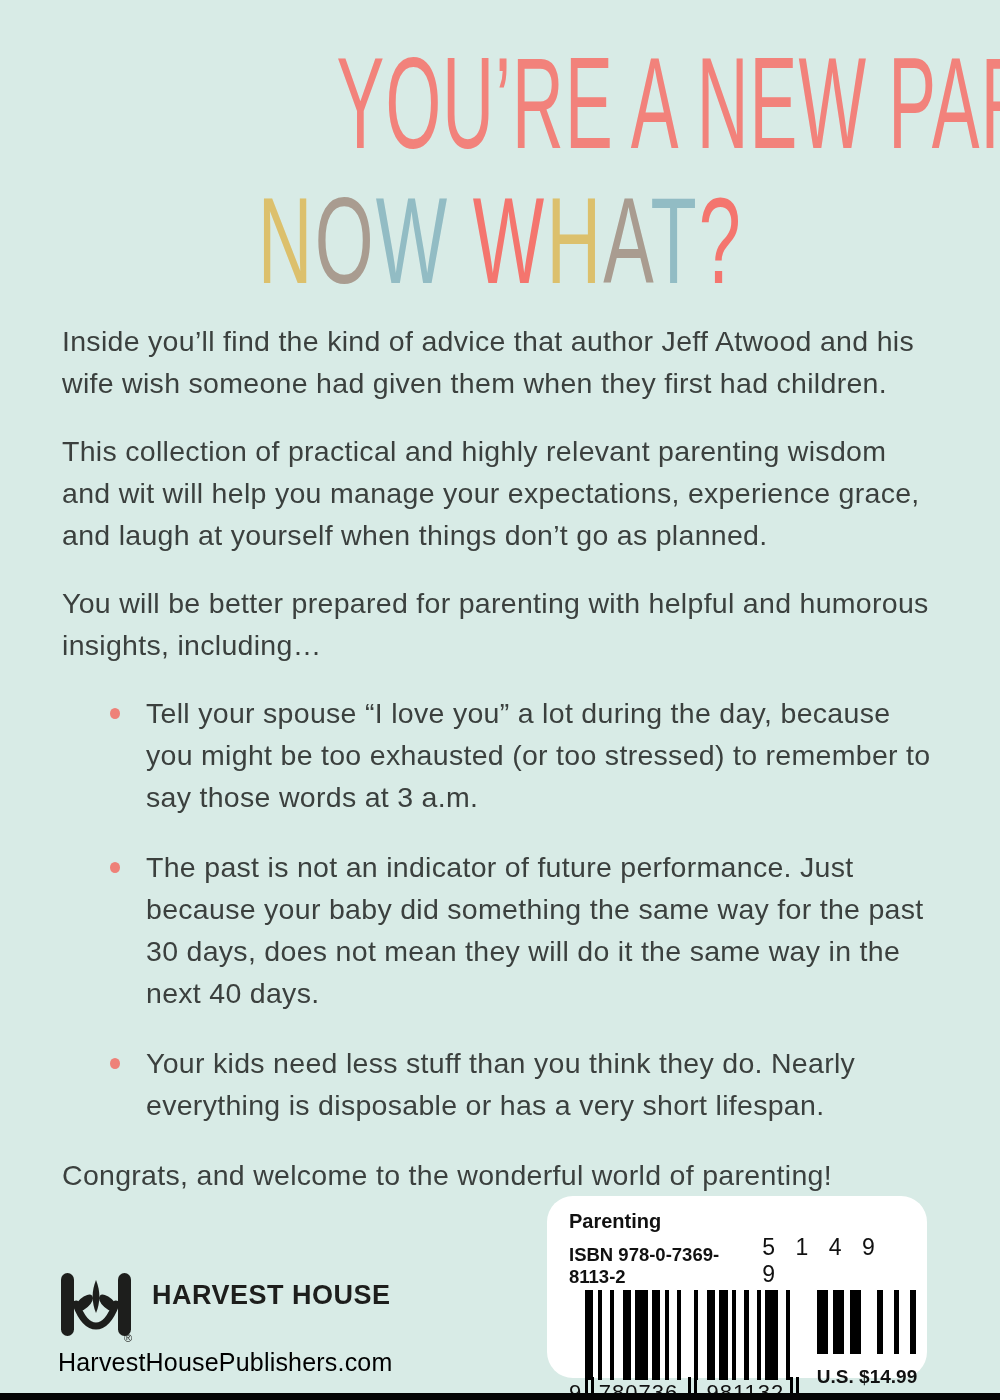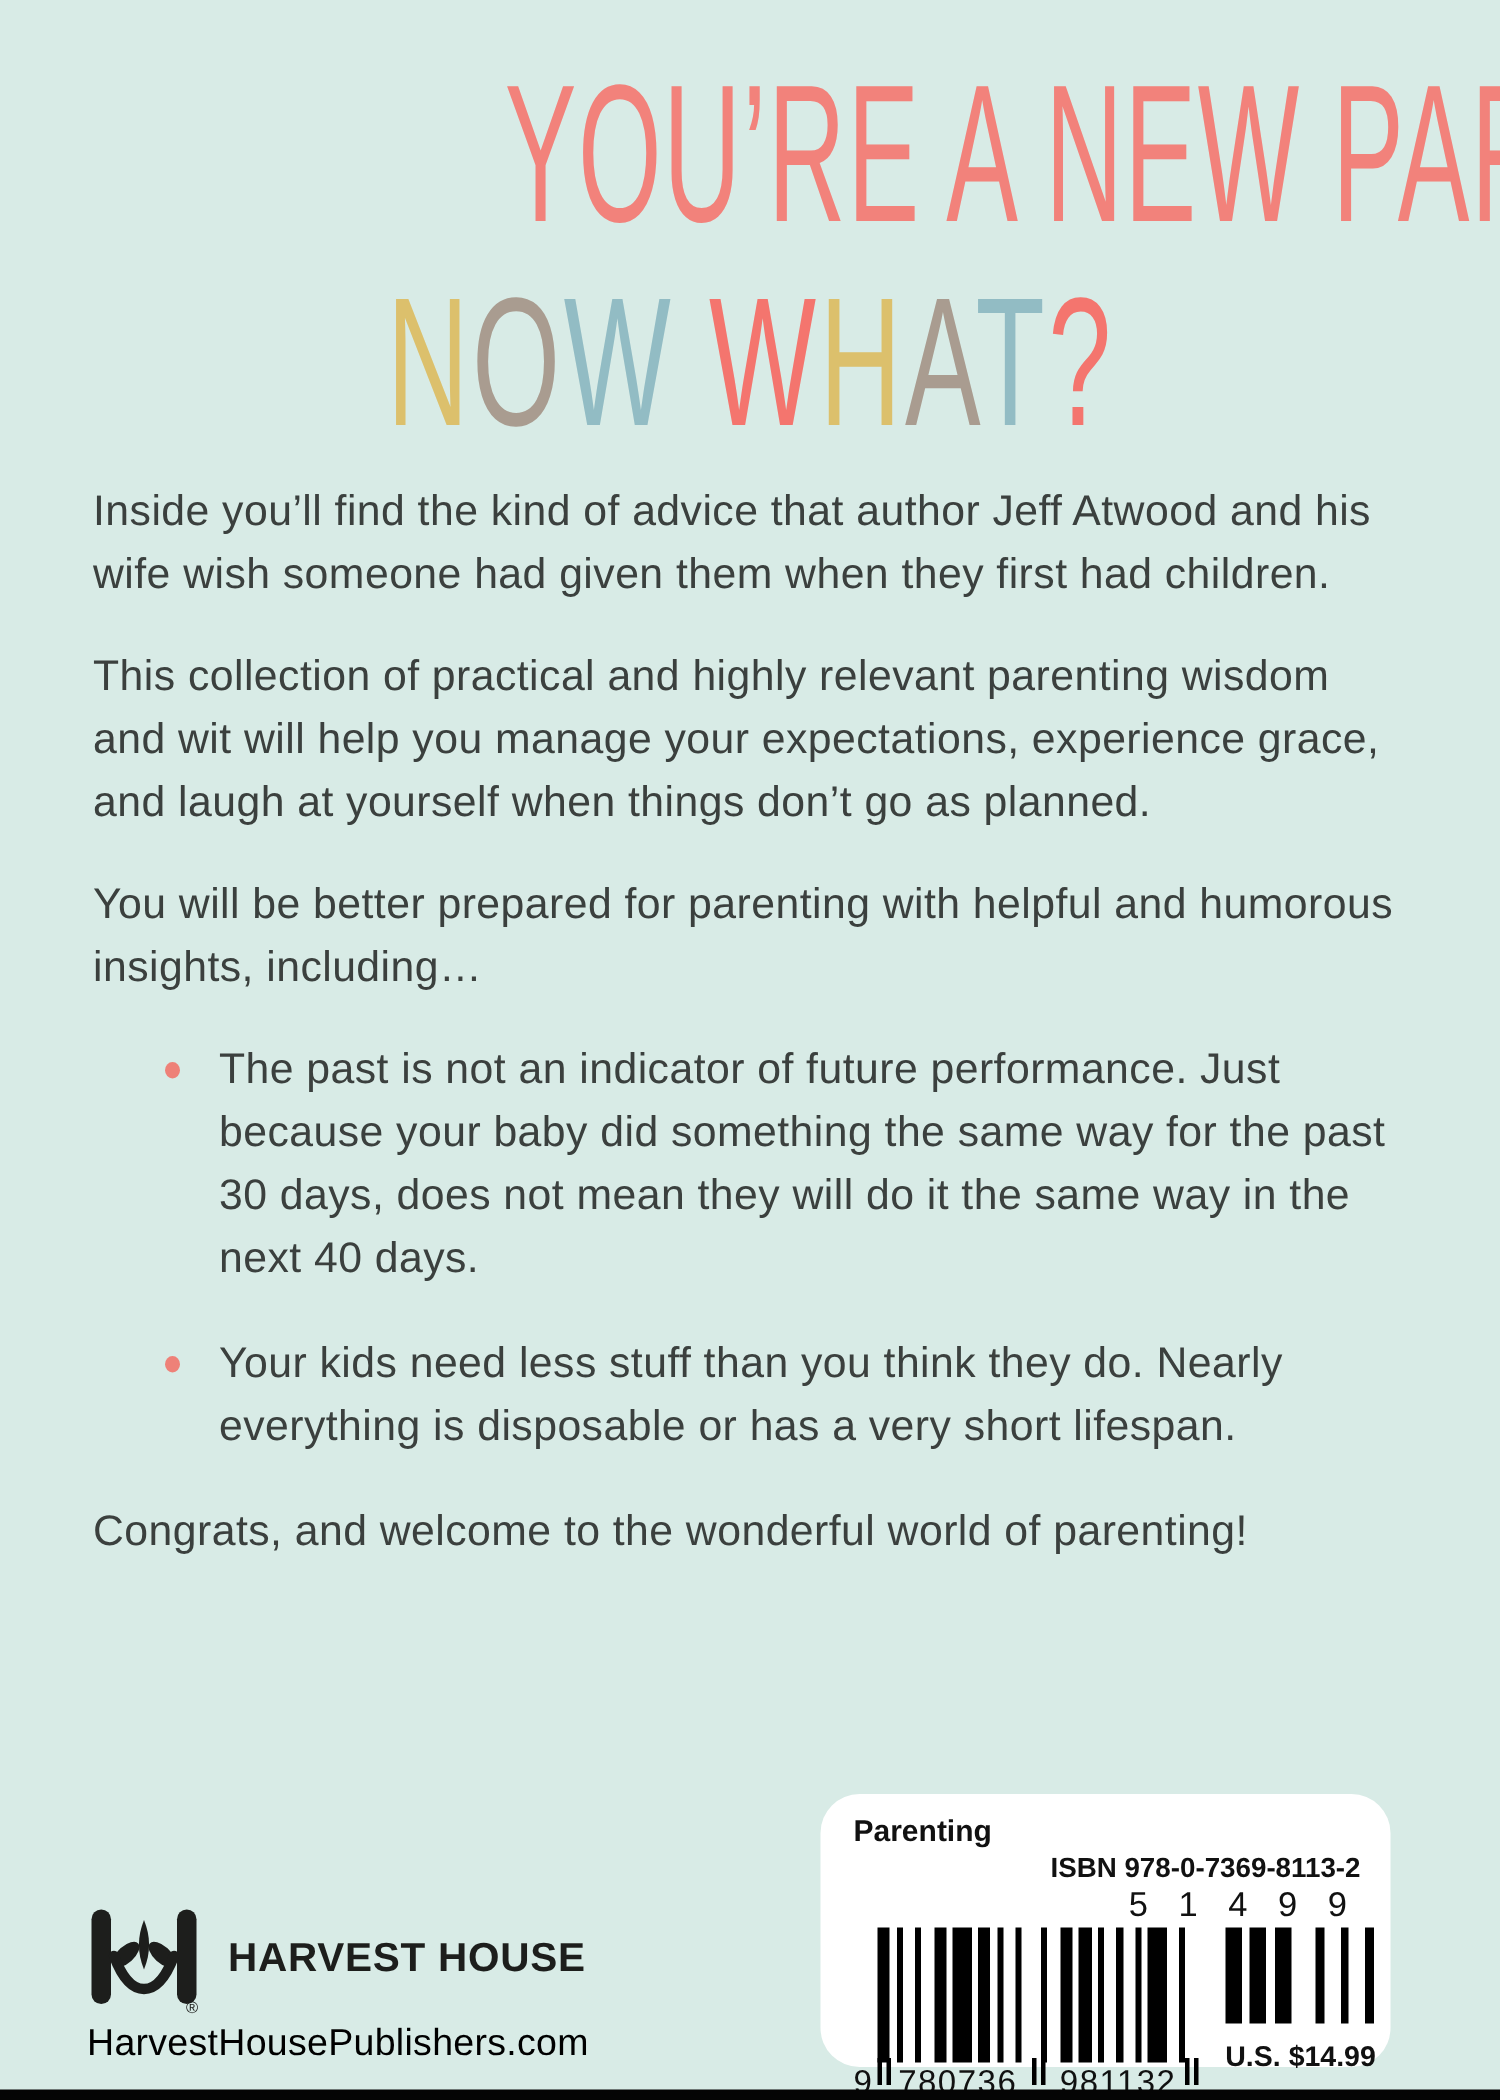--- a/index.html
+++ b/index.html
@@ -23,21 +23,21 @@
   .body-copy li{position:relative;margin-bottom:28px;}
   .body-copy li .dot{position:absolute;left:-36px;top:16px;width:10px;height:11px;
                      border-radius:50%;background:#ee8178;}
   .closing{margin-top:2px;}
 
   
   .barcode-panel{position:absolute;left:547px;top:1196px;width:380px;height:182px;
                  background:#ffffff;border-radius:26px;box-sizing:border-box;
                  padding:14px 20px 12px 22px;color:#111;}
   .bc-category{font-size:20px;font-weight:bold;line-height:1.15;}
-  .bc-isbn-row{display:flex;justify-content:space-between;align-items:flex-end;margin-top:1px;flex-direction:column;}
+  .bc-isbn-row{display:flex;justify-content:space-between;align-items:flex-end;margin-top:1px;}
   .bc-isbn{font-size:18.5px;font-weight:bold;}
   .addon-code{font-size:23px;letter-spacing:7px;margin-right:2px;}
   .bc-row{display:flex;margin-top:2px;}
   .ean{width:232px;}
   .ean-bars{display:flex;height:90px;margin-left:16px;}
   .bar{background:#000;height:100%;}
   .gap{height:100%;}
   .ean-digits{position:relative;height:26px;display:flex;align-items:flex-end;
               font-size:22px;letter-spacing:1px;}
   .ean-digits .d9{width:16px;}
@@ -46,21 +46,21 @@
   .g1{left:16px;} .g2{left:22px;} .g3{left:119px;} .g4{left:125px;} .g5{right:6px;} .g6{right:0;}
   .addon{margin-left:18px;flex:1;display:flex;flex-direction:column;}
   .addon-bars{display:flex;height:64px;margin-top:0;}
   .price{font-size:19px;font-weight:bold;margin-top:12px;white-space:nowrap;}
 
   
   .publisher{position:absolute;left:58px;top:1272px;color:#1d1e1c;}
   .pub-row{display:flex;align-items:flex-start;}
   .pub-mark{width:78px;height:72px;flex:0 0 auto;}
   .pub-name{margin-left:16px;padding-top:9px;font-weight:bold;font-size:27px;
-            line-height:29px;letter-spacing:.5px;margin-top:10px;}
+            line-height:29px;letter-spacing:.5px;}
   .pub-site{margin-top:4px;font-size:25px;letter-spacing:.2px;color:#000000;}
 
   .bottom-edge{position:absolute;left:0;right:0;bottom:0;height:7px;background:#050505;}
 </style>
 </head>
 <body>
 
 <div class="page" style="background: rgb(216, 235, 230);">
 
   <div class="title-wrap">
@@ -70,20 +70,24 @@
     <div class="t2-row">
       <span class="t2"><span style="color: rgb(220, 192, 108);">N</span><span style="color: rgb(169, 156, 144);">O</span><span style="color: rgb(146, 188, 196);">W</span><span style="color: transparent;"> </span><span style="color: rgb(244, 117, 110);">W</span><span style="color: rgb(220, 192, 108);">H</span><span style="color: rgb(169, 156, 144);">A</span><span style="color: rgb(146, 188, 196);">T</span><span style="color: rgb(244, 117, 110);">?</span></span>
     </div>
   </div>
 
   <div class="body-copy" style="color: rgb(59, 64, 62);">
     <p>Inside you’ll find the kind of advice that author Jeff Atwood and his wife wish someone had given them when they first had children.</p>
     <p>This collection of practical and highly relevant parenting wisdom and wit will help you manage your expectations, experience grace, and laugh at yourself when things don’t go as planned.</p>
     <p>You will be better prepared for parenting with helpful and humorous insights, including…</p>
     <ul>
+      <li>
+        <span class="dot" style="background: rgb(238, 129, 120);"></span>
+        <span>Tell your spouse “I love you” a lot during the day, because you might be too exhausted (or too stressed) to remember to say those words at 3 a.m.</span>
+      </li>
       <li>
         <span class="dot" style="background: rgb(238, 129, 120);"></span>
         <span>The past is not an indicator of future performance. Just because your baby did something the same way for the past 30 days, does not mean they will do it the same way in the next 40 days.</span>
       </li>
       <li>
         <span class="dot" style="background: rgb(238, 129, 120);"></span>
         <span>Your kids need less stuff than you think they do. Nearly everything is disposable or has a very short lifespan.</span>
       </li>
     </ul>
     <p class="closing">Congrats, and welcome to the wonderful world of parenting!</p>

